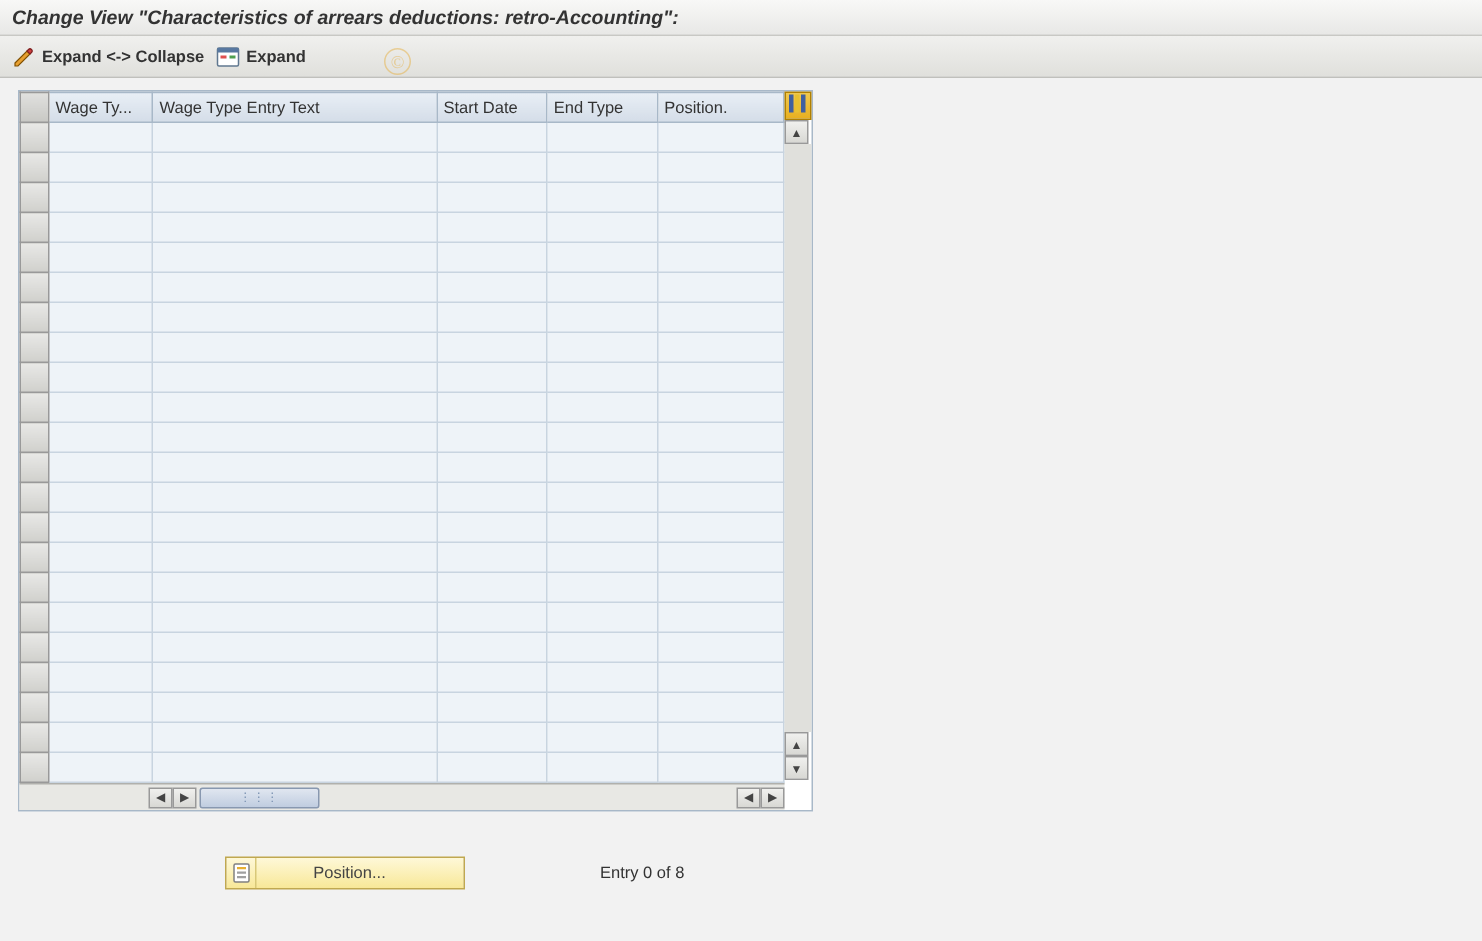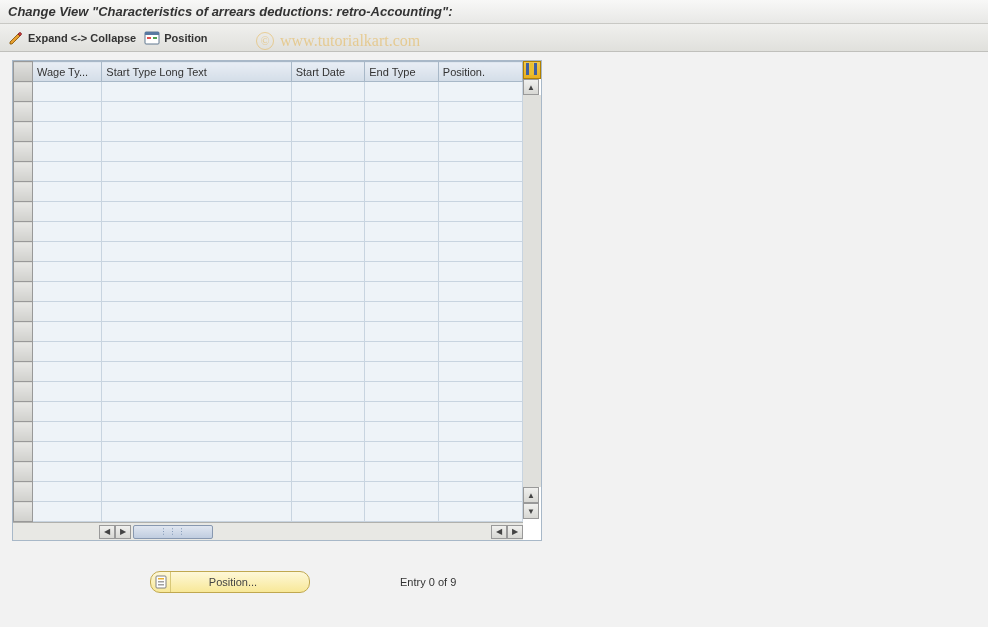--- a/index.html
+++ b/index.html
@@ -159,21 +159,21 @@
       padding-left: 150px;
       display: flex;
       align-items: center;
       gap: 90px;
     }
     .position-btn {
       width: 160px;
       height: 22px;
       background: linear-gradient(to bottom, #fef8d8, #f8e898);
       border: 1px solid #c0a850;
-      border-radius: 10px;
+      border-radius: 0;
       display: flex;
       align-items: center;
       cursor: pointer;
       font-size: 11px;
       color: #444;
       padding: 0;
     }
     .position-btn .pos-icon {
       width: 20px;
       height: 20px;
@@ -224,38 +224,37 @@
   </span>
   <span class="toolbar-btn">
     <span class="icon-delimit">
       <svg width="16" height="16" viewBox="0 0 16 16">
         <rect x="1" y="2" width="14" height="12" rx="1" fill="#fff" stroke="#607890" stroke-width="1"></rect>
         <rect x="1" y="2" width="14" height="3" fill="#5878a0"></rect>
         <rect x="3" y="7" width="4" height="2" fill="#e05050"></rect>
         <rect x="9" y="7" width="4" height="2" fill="#50a050"></rect>
       </svg>
     </span>
-    <span>Position</span>
+    <span>Expand</span>
   </span>
 </div>
 
 <div class="watermark">
   <span class="copy">©</span>
-  <span>www.tutorialkart.com</span>
 </div>
 
 <div class="table-wrap">
   <div style="display:flex;">
     <div style="flex:1;">
       <table>
         <thead>
           <tr>
             <th class="row-selector-header"></th>
             <th style="width:66px">Wage Ty...</th>
-            <th style="width:180px">Start Type Long Text</th>
+            <th style="width:180px">Wage Type Entry Text</th>
             <th style="width:70px">Start Date</th>
             <th style="width:70px">End Type</th>
             <th style="width:80px">Position.</th>
           </tr>
         </thead>
         <tbody id="tbody">
             <tr>
               <td class="row-selector"></td>
               <td></td>
               <td></td>
@@ -466,14 +465,14 @@
     <span class="pos-icon">
       <svg width="14" height="14" viewBox="0 0 14 14">
         <rect x="2" y="1" width="10" height="12" rx="1" fill="#fff" stroke="#808080" stroke-width="1"></rect>
         <rect x="4" y="3" width="6" height="1.5" fill="#e8b030"></rect>
         <rect x="4" y="6" width="6" height="1.5" fill="#a0a0a0"></rect>
         <rect x="4" y="9" width="6" height="1.5" fill="#a0a0a0"></rect>
       </svg>
     </span>
     <span class="pos-label">Position...</span>
   </div>
-  <div class="entry-text">Entry 0 of 9</div>
+  <div class="entry-text">Entry 0 of 8</div>
 </div>
 
 </body></html>

